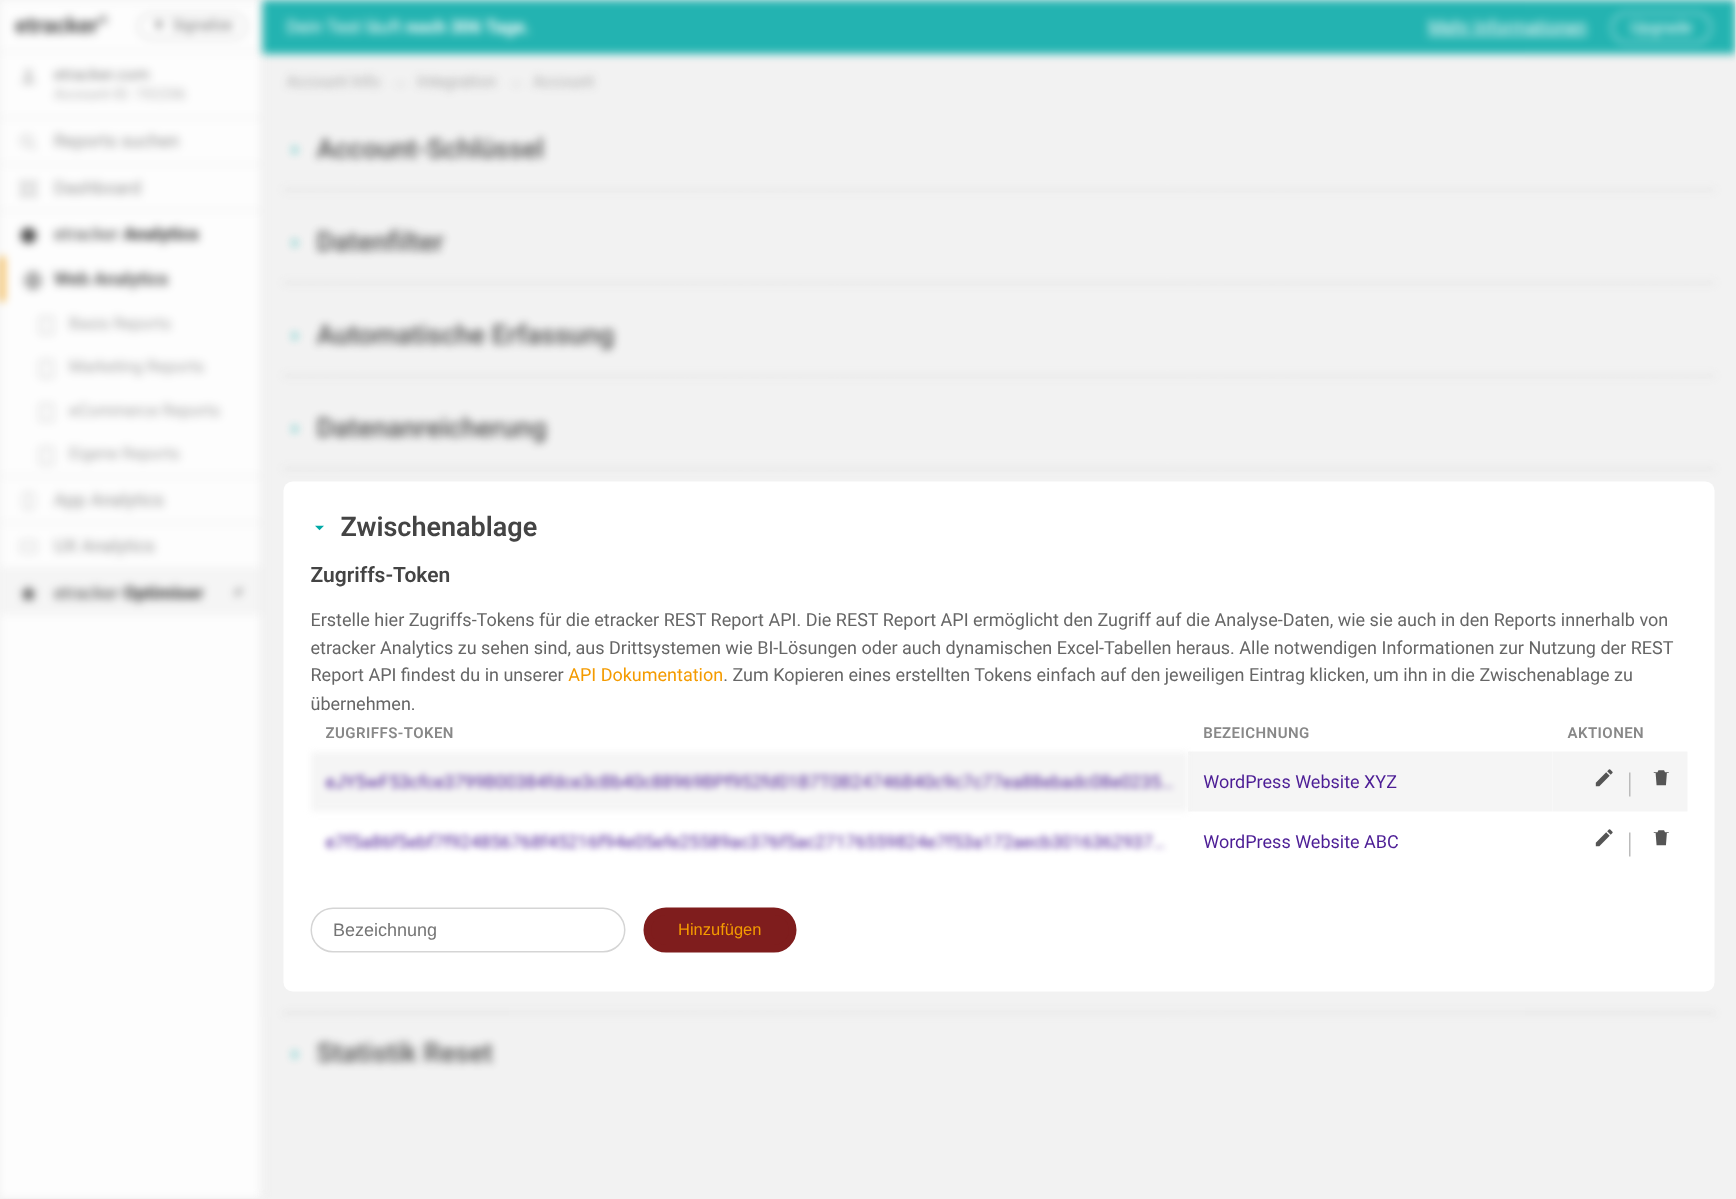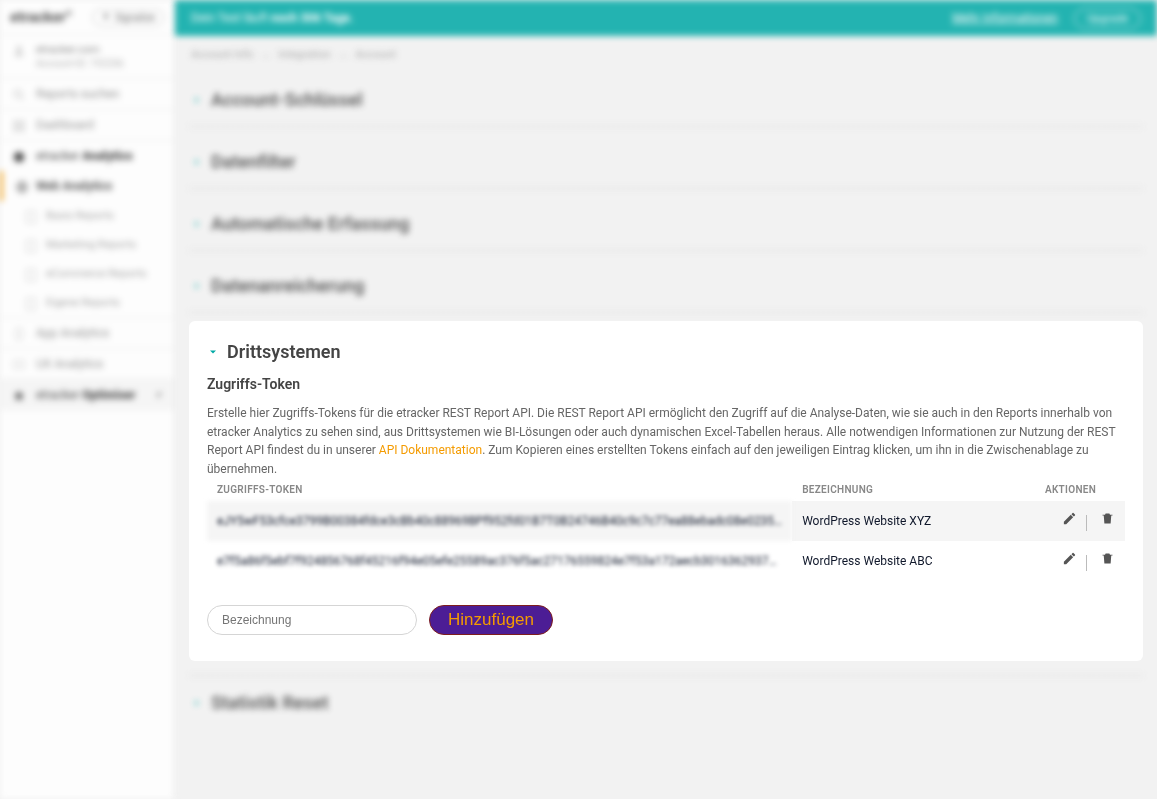--- a/index.html
+++ b/index.html
@@ -37,32 +37,32 @@
   .sec-divider{border:none;border-top:1px dashed #bbb;margin:0;}
   
   .panel{background:#fff;border-radius:6px;padding:20px 18px 26px;margin:6px 0 14px;}
   .panel .sec-head{padding:0 0 14px;}
   .sub-h{font-size:14px;font-weight:600;color:#444;margin-bottom:12px;}
   .desc{font-size:12px;line-height:1.55;color:#666;}
   .desc a{color:#f49b00;text-decoration:none;}
   .tbl{width:100%;font-size:12px;border-collapse:collapse;}
   .tbl th{text-align:left;font-size:10px;font-weight:600;color:#888;letter-spacing:.3px;padding:6px 10px;}
   .tbl th.act{text-align:left;}
-  .tbl td{padding:10px 10px;color:#0f172a;vertical-align:middle;}
+  .tbl td{padding:10px 10px;color:#4c1d95;vertical-align:middle;}
   .tbl tr.row:nth-child(odd) td{background:#f5f5f5;}
   .tok{color:#bbb;filter:blur(2px);user-select:none;}
   .acts{text-align:right;white-space:nowrap;}
   .acts .ib{display:inline-flex;align-items:center;cursor:pointer;color:#555;margin-left:4px;}
   .acts .pipe{display:inline-block;width:1px;height:16px;background:#bbb;vertical-align:middle;margin:0 6px;}
   .add-wrap{margin-top:24px;}
   .fieldset-label{font-size:10px;font-weight:600;color:#888;letter-spacing:.3px;display:flex;align-items:center;gap:12px;}
   .fieldset-label .line{flex:1;height:1px;background:#e2e2e2;}
   .add-row{display:flex;align-items:center;gap:12px;margin-top:10px;}
   .add-row input{height:30px;width:210px;border:1px solid #d5d5d5;border-radius:15px;padding:0 14px;font-size:12px;outline:none;}
-  .add-btn{height:30px;padding:0 18px;border:1px solid #7f1d1d;color:#f49b00;background:#4c1d95;border-radius:15px;font-size:17px;cursor:pointer;}
+  .add-btn{height:30px;padding:0 18px;border:5px solid #7f1d1d;color:#f49b00;background:#7f1d1d;border-radius:15px;font-size:11px;cursor:pointer;}
   
   .blur{filter:blur(3px);opacity:.85;}
 </style>
 </head>
 <body>
 
 <div class="app">
 
   <aside class="sidebar blur">
     <div class="brand">
@@ -220,21 +220,21 @@
           <span>Datenanreicherung</span>
         </div>
           <hr class="sec-divider">
       </div>
 
       <div class="panel">
         <div class="sec-head">
           <svg class="chev" viewBox="0 0 24 24">
               <path fill="currentColor" d="M6 9l6 6 6-6z"></path>
             </svg>
-          <span>Drittsystemen</span>
+          <span>Zwischenablage</span>
         </div>
 
         <div class="sub-h">Zugriffs-Token</div>
 
         <p class="desc">
           <span>Erstelle hier Zugriffs-Tokens für die etracker REST Report API. Die REST Report API ermöglicht den Zugriff auf die Analyse-Daten, wie sie auch in den Reports innerhalb von etracker Analytics zu sehen sind, aus Drittsystemen wie BI-Lösungen oder auch dynamischen Excel-Tabellen heraus. Alle notwendigen Informationen zur Nutzung der REST Report API findest du in unserer </span><a href="#">API Dokumentation</a><span>. Zum Kopieren eines erstellten Tokens einfach auf den jeweiligen Eintrag klicken, um ihn in die Zwischenablage zu übernehmen.</span>
         </p>
 
         <table class="tbl">
           <thead>

